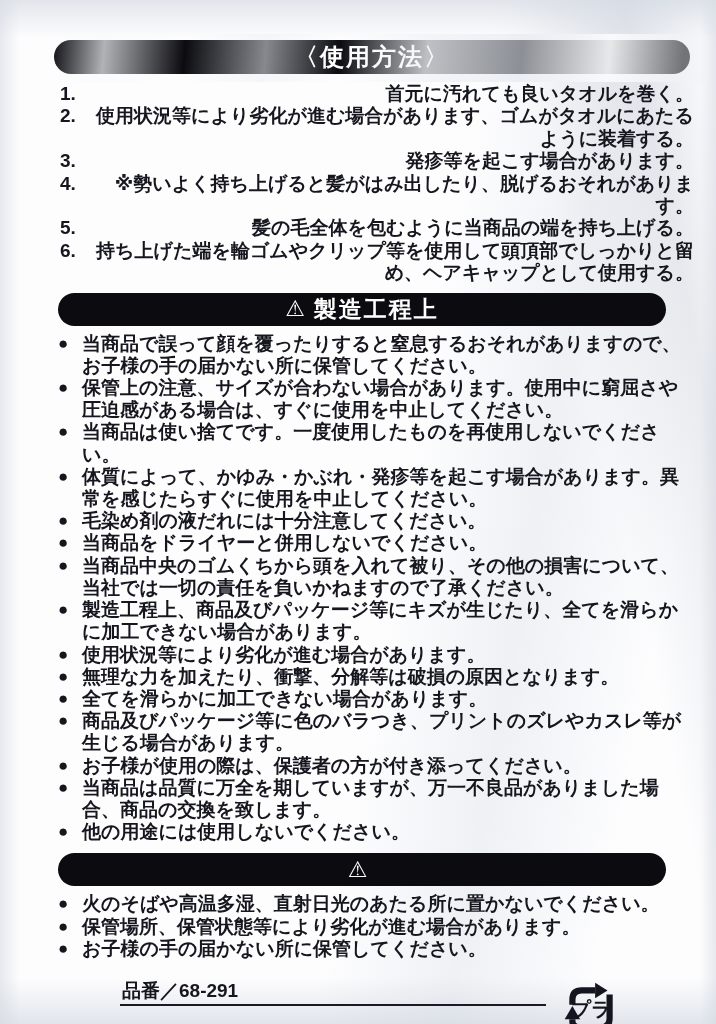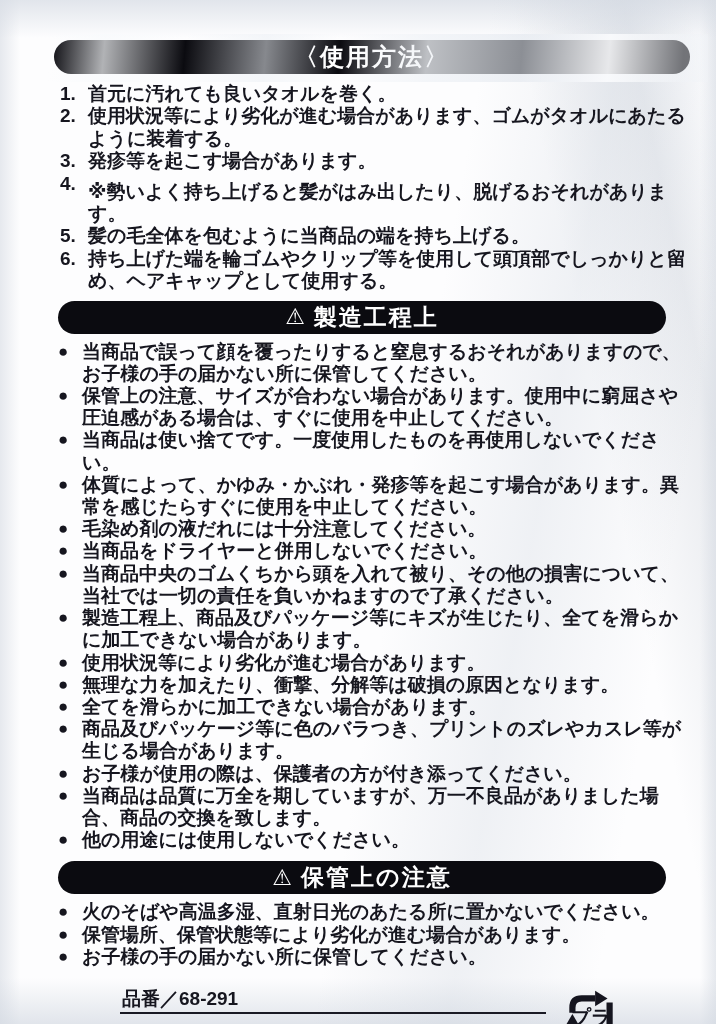--- a/index.html
+++ b/index.html
@@ -47,22 +47,22 @@
       rgba(226,231,238,.60) 72%, rgba(250,251,253,.92) 85%, rgba(240,243,247,.45) 96%);
   }
   
   .usage-list {
     list-style:none;
     margin:9px 22px 0 60px;
     font-size:19px; line-height:22.4px;
   }
   .usage-list li { display:flex; }
   .usage-list .num { flex:0 0 28px; }
-  .usage-list .txt { flex:1; }
-  .note { margin-top:8px; }
+  .usage-list .txt { flex:1;text-align:right; }
+  .note { margin-top:0; }
   
   .caution-list {
     list-style:none;
     margin:7px 20px 0 58px;
     font-size:19px; line-height:22.2px;
   }
   .caution-list li { display:flex; }
   .caution-list .blt { flex:0 0 24px; font-size:17px; }
   .caution-list .txt { flex:1; }
   
@@ -180,21 +180,20 @@
         <span class="txt">当商品は品質に万全を期していますが、万一不良品がありました場合、商品の交換を致します。</span>
       </li>
     <li>
         <span class="blt">●</span>
         <span class="txt">他の用途には使用しないでください。</span>
       </li>
   </ul>
 
   <div class="band band-storage">
     <span class="warn">⚠</span>
-    <span>保管上の注意</span>
   </div>
 
   <ul class="caution-list">
     <li>
         <span class="blt">●</span>
         <span class="txt">火のそばや高温多湿、直射日光のあたる所に置かないでください。</span>
       </li>
     <li>
         <span class="blt">●</span>
         <span class="txt">保管場所、保管状態等により劣化が進む場合があります。</span>

